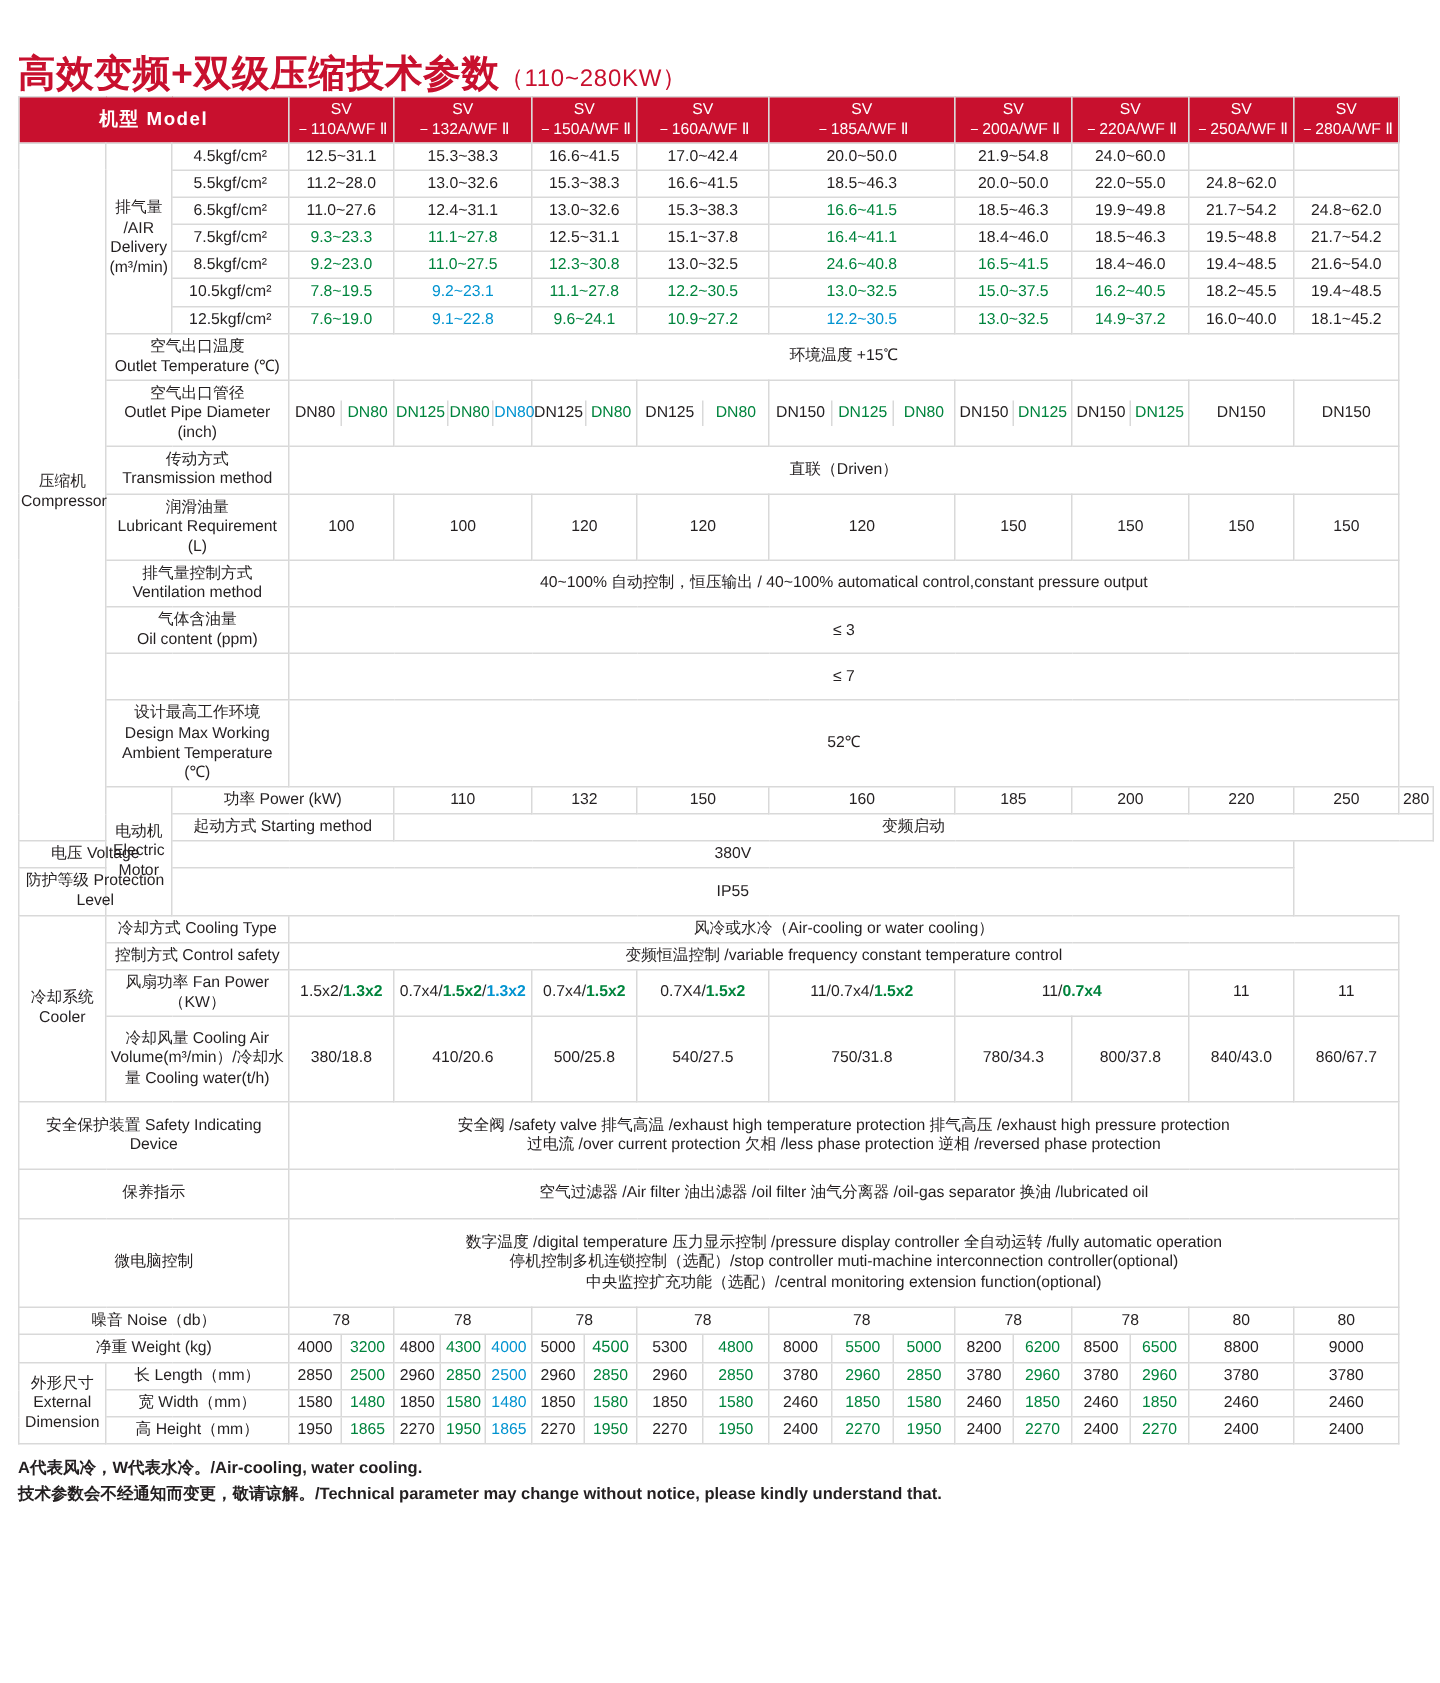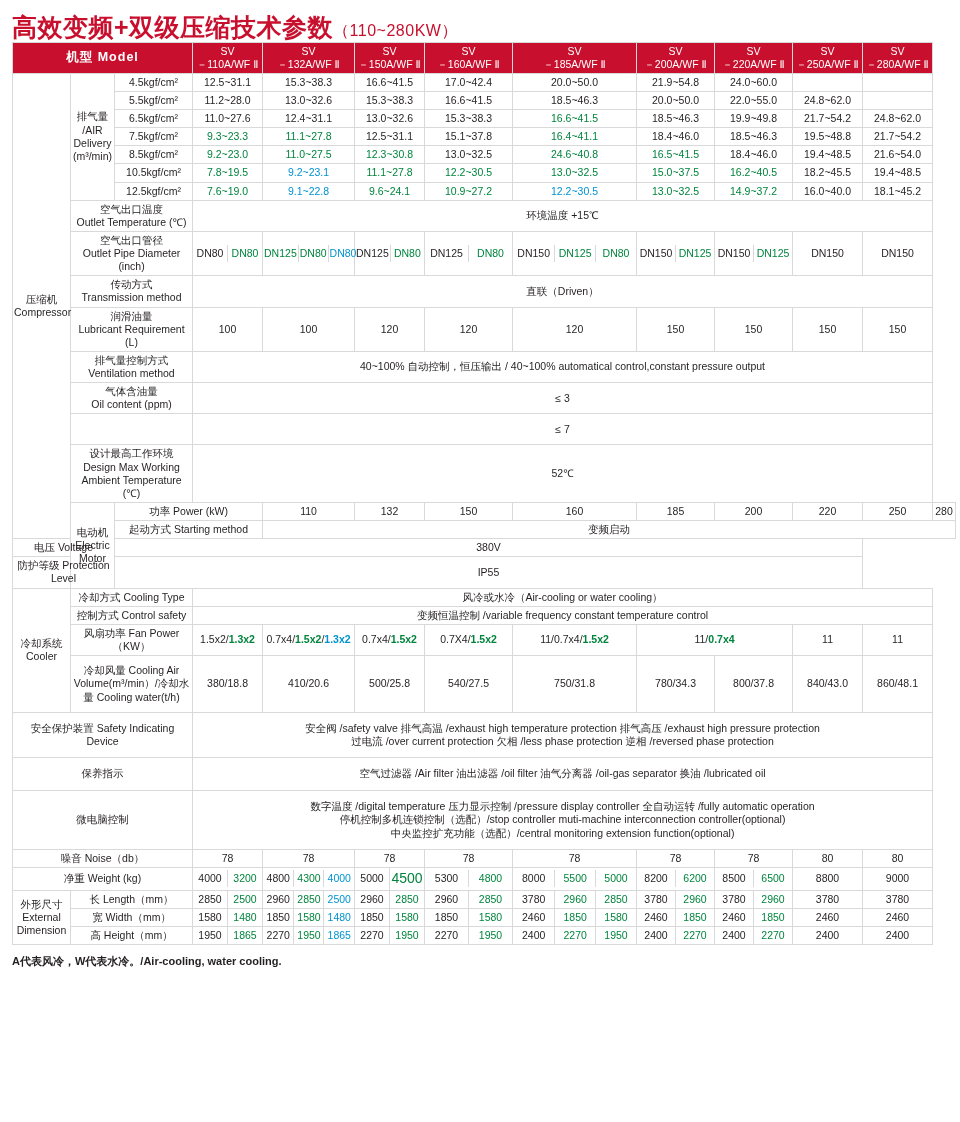--- a/index.html
+++ b/index.html
@@ -12,21 +12,21 @@
   }
   .page{width:960px;box-sizing:border-box;padding:14px 8px 8px 8px;}
 
   
   .title-cn{
     font-size:25px;
     font-weight:bold;
     color:#c8102e;
     letter-spacing:.5px;
     line-height:1.1;
-    margin:0 0 0 4px;
+    margin:22px 0 0 4px;
   }
   .title-cn .range{
     font-size:16px;
     font-weight:normal;
   }
   .title-en{
     font-size:15px;
     color:#c8102e;
     margin:8px 0 10px 4px;
     font-weight:normal;
@@ -421,21 +421,21 @@
           <span>量 Cooling water(t/h)</span>
         </td>
         <td class="k">380/18.8</td>
         <td class="k">410/20.6</td>
         <td class="k">500/25.8</td>
         <td class="k">540/27.5</td>
         <td class="k">750/31.8</td>
         <td class="k">780/34.3</td>
         <td class="k">800/37.8</td>
         <td class="k">840/43.0</td>
-        <td class="k">860/48.1</td>
+        <td class="k">860/67.7</td>
       </tr>
 
       <tr>
         <td class="rowlabel" colspan="3" style="height:40px">安全保护装置 Safety Indicating Device</td>
         <td class="note-cell" colspan="9">
           <span>安全阀 /safety valve  排气高温 /exhaust high temperature protection  排气高压 /exhaust high pressure protection</span><br>
           <span>过电流 /over current protection  欠相 /less phase protection  逆相 /reversed phase  protection</span>
         </td>
       </tr>
 
@@ -487,21 +487,21 @@
             <td style="border:0;width:33%;font-size:10.5px" class="b">4000</td>
           </tr>
               </tbody>
             </table>
         </td>
         <td style="padding:0">
           <table style="width:100%;border-collapse:collapse;border:0">
               <tbody>
                 <tr>
             <td style="border:0;border-right:1px solid #d9d9d9;width:50%;font-size:10.5px" class="k">5000</td>
-            <td style="border:0;width:50%;font-size:14px" class="g">4500</td>
+            <td style="border:0;width:50%;font-size:11px" class="g">4500</td>
           </tr>
               </tbody>
             </table>
         </td>
         <td style="padding:0">
           <table style="width:100%;border-collapse:collapse;border:0">
               <tbody>
                 <tr>
             <td style="border:0;border-right:1px solid #d9d9d9;width:50%;font-size:10.5px" class="k">5300</td>
             <td style="border:0;width:50%;font-size:10.5px" class="g">4800</td>
@@ -781,15 +781,16 @@
         </td>
         <td class="k">2400</td>
         <td class="k">2400</td>
       </tr>
 
     </tbody>
   </table>
 
   <div class="footer">
     <div>A代表风冷，W代表水冷。/Air-cooling, water cooling.</div>
+    <div>技术参数会不经通知而变更，敬请谅解。/Technical parameter may change without notice, please kindly understand that.</div>
   </div>
 
 </div>
 
 </body></html>

